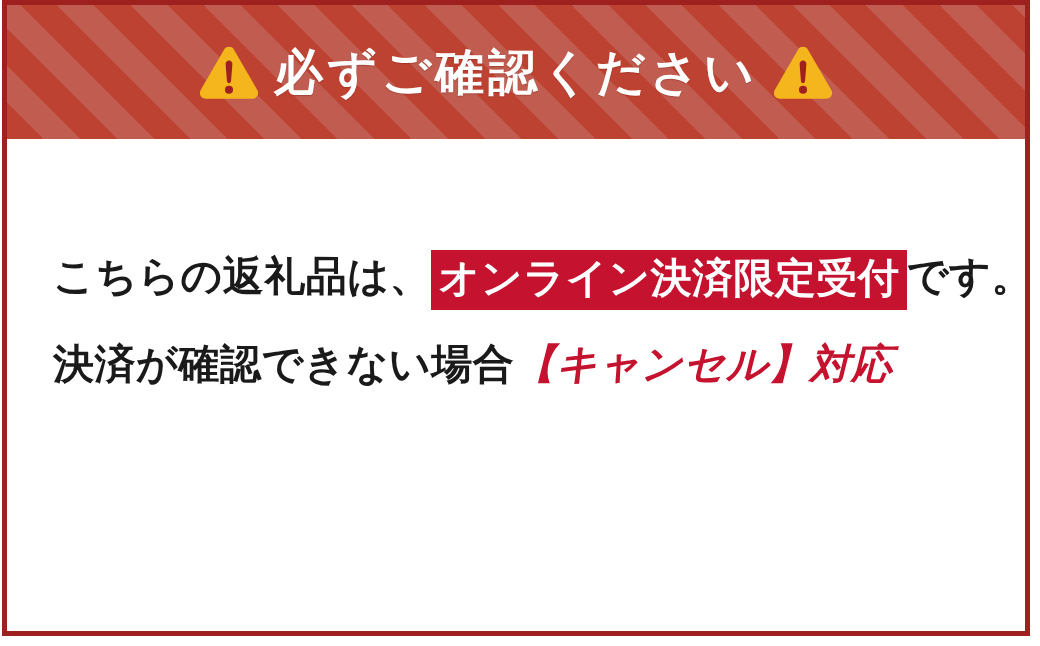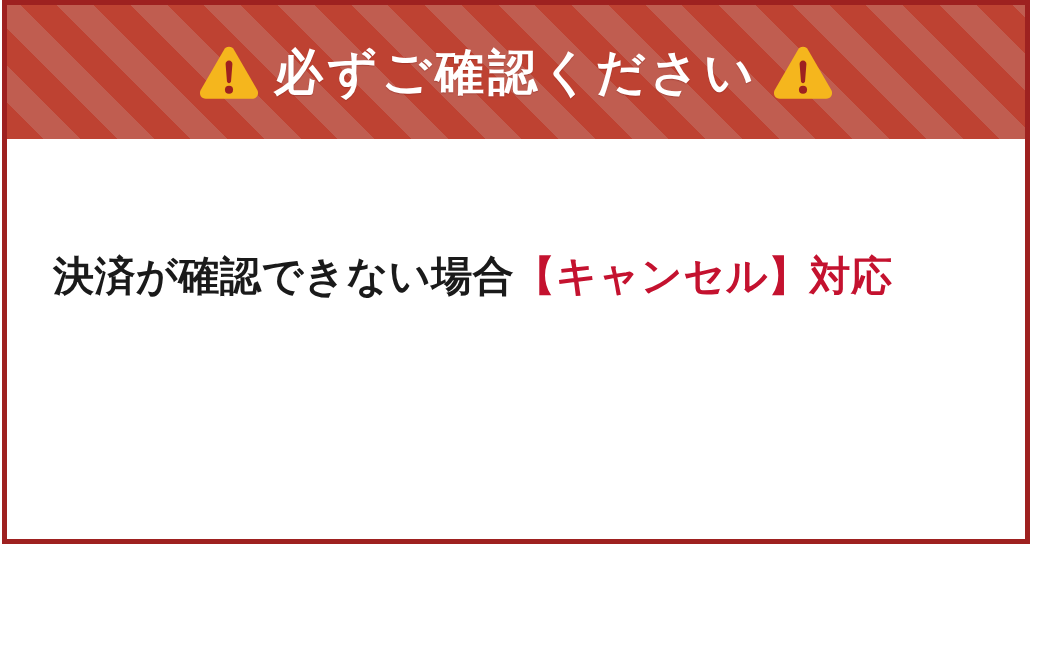--- a/index.html
+++ b/index.html
@@ -16,21 +16,21 @@
     font-family: "DejaVu Sans", "Liberation Sans", sans-serif;
     overflow: hidden;
   }
 
   
   .notice-card {
     position: absolute;
     left: 2px;
     top: 0px;
     width: 1028px;
-    height: 544px;
+    height: 636px;
     box-sizing: border-box;
     border: 5px solid #9e2120;
     background: #ffffff;
     display: flex;
     flex-direction: column;
   }
 
   
   .notice-header {
     position: relative;
@@ -89,20 +89,21 @@
     white-space: nowrap;
     letter-spacing: 0.5px;
   }
 
   .txt-black {
     color: #1a1a1a;
   }
 
   .txt-red {
     color: #c4122f;
+    font-style: italic;
   }
 
   .hl-box {
     display: inline-block;
     background: #c4122f;
     color: #ffffff;
     padding: 1px 7px 5px 7px;
     line-height: 54px;
     vertical-align: -2px;
   }
@@ -129,20 +130,23 @@
           <path d="M32 3 C34.3 3 36.2 4.3 37.3 6.2 L61.2 47.6 C62.3 49.6 62.3 51.9 61.2 53.7 C60.1 55.5 58.1 56.6 55.9 56.6 L8.1 56.6 C5.9 56.6 3.9 55.5 2.8 53.7 C1.7 51.9 1.7 49.6 2.8 47.6 L26.7 6.2 C27.8 4.3 29.7 3 32 3 Z" fill="#f5b61d"></path>
           <path d="M32 17 C34.1 17 35.7 18.8 35.5 20.9 L34.1 38.6 C34 39.7 33.1 40.5 32 40.5 C30.9 40.5 30 39.7 29.9 38.6 L28.5 20.9 C28.3 18.8 29.9 17 32 17 Z" fill="#9e2120"></path>
           <circle cx="32" cy="47.3" r="4.2" fill="#9e2120"></circle>
         </svg>
 
       </div>
     </div>
 
     <div class="notice-body">
 
+      <div class="body-line">
+        <span class="txt-black">こちらの返礼品は、</span><span class="hl-box">オンライン決済限定受付</span><span class="txt-black">です。</span>
+      </div>
 
       <div class="body-line">
         <span class="txt-black">決済が確認できない場合</span><span class="txt-red">【キャンセル】対応</span>
       </div>
 
 
     </div>
 
   </div>
 </div>

